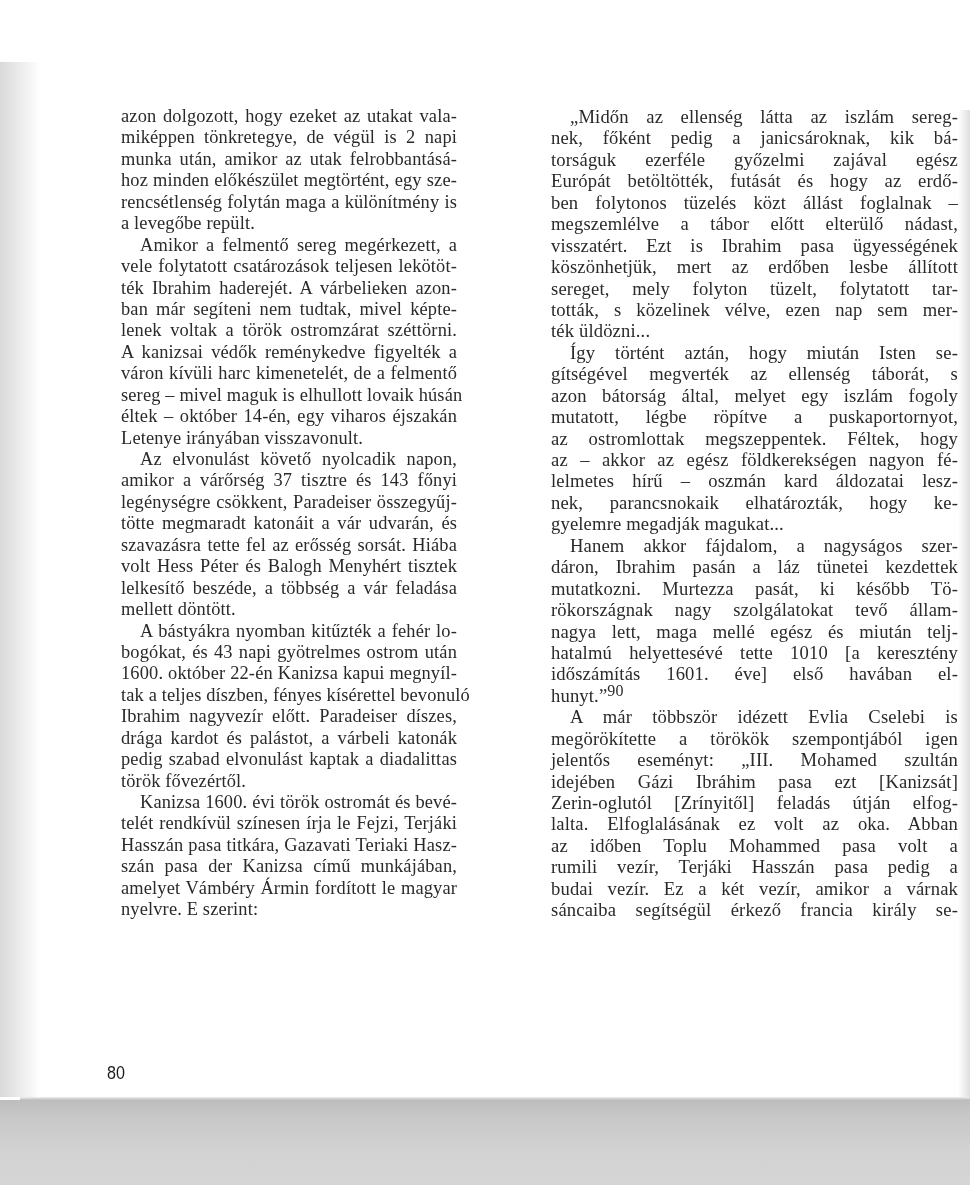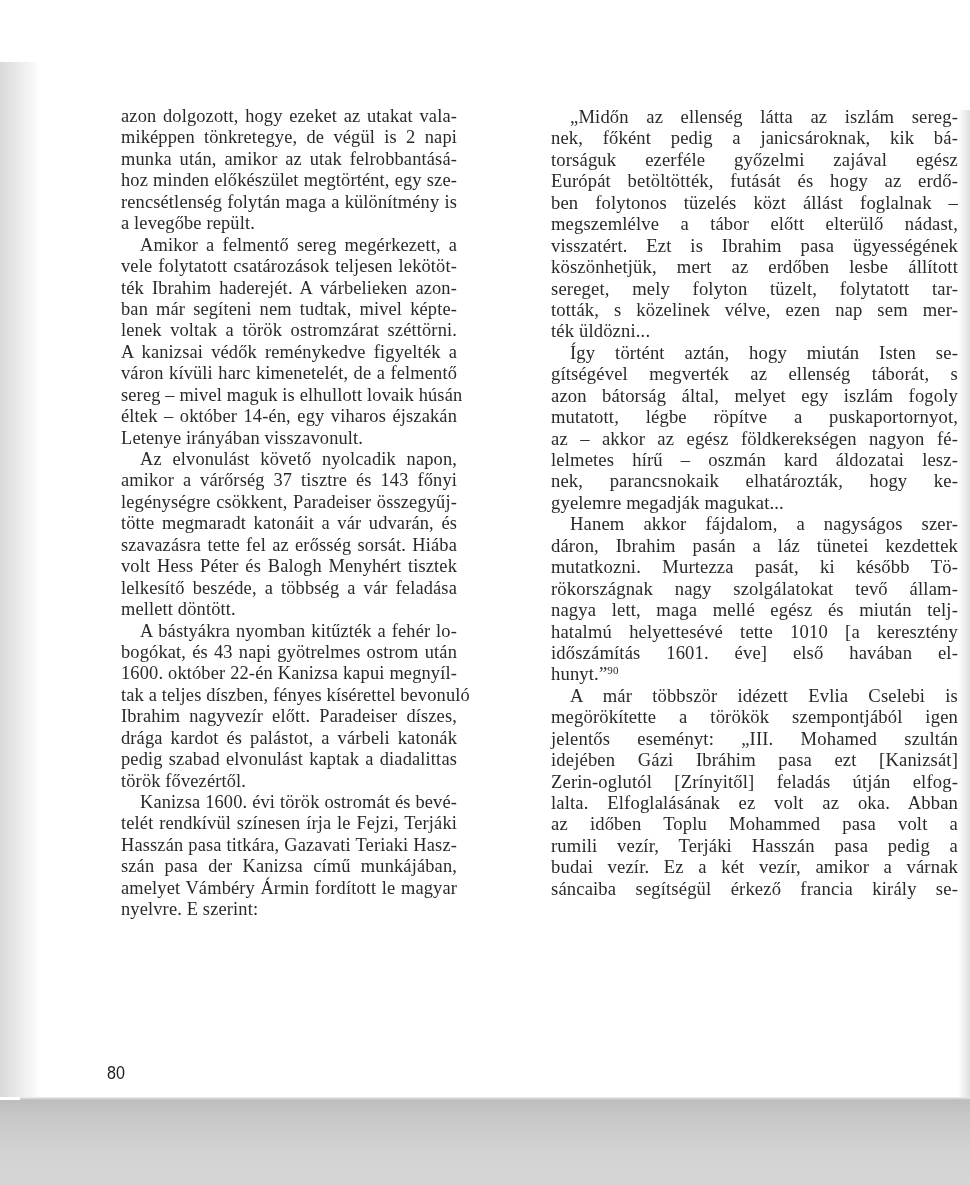--- a/index.html
+++ b/index.html
@@ -64,21 +64,21 @@
     letter-spacing: 0.15px;
   }
   .line.last {
     text-align-last: left;
   }
   .line.indent {
     padding-left: 19px;
   }
   .col-right .line { font-size: 18.6px; }
   sup.fn {
-    font-size: 11px;
+    font-size: 16px;
     vertical-align: 6px;
     line-height: 0;
   }
   .page-number {
     position: absolute;
     left: 107px;
     top: 1062px;
     font-family: "Liberation Sans", "DejaVu Sans", sans-serif;
     font-size: 19px;
     font-stretch: condensed;
@@ -165,20 +165,21 @@
     <div class="line">sereget, mely folyton tüzelt, folytatott tar-</div>
     <div class="line">tották, s közelinek vélve, ezen nap sem mer-</div>
     <div class="line last">ték üldözni...</div>
   </div>
 
   <div>
     <div class="line indent">Így történt aztán, hogy miután Isten se-</div>
     <div class="line">gítségével megverték az ellenség táborát, s</div>
     <div class="line">azon bátorság által, melyet egy iszlám fogoly</div>
     <div class="line">mutatott, légbe röpítve a puskaportornyot,</div>
+    <div class="line">az ostromlottak megszeppentek. Féltek, hogy</div>
     <div class="line">az – akkor az egész földkerekségen nagyon fé-</div>
     <div class="line">lelmetes hírű – oszmán kard áldozatai lesz-</div>
     <div class="line">nek, parancsnokaik elhatározták, hogy ke-</div>
     <div class="line last">gyelemre megadják magukat...</div>
   </div>
 
   <div>
     <div class="line indent">Hanem akkor fájdalom, a nagyságos szer-</div>
     <div class="line">dáron, Ibrahim pasán a láz tünetei kezdettek</div>
     <div class="line">mutatkozni. Murtezza pasát, ki később Tö-</div>

